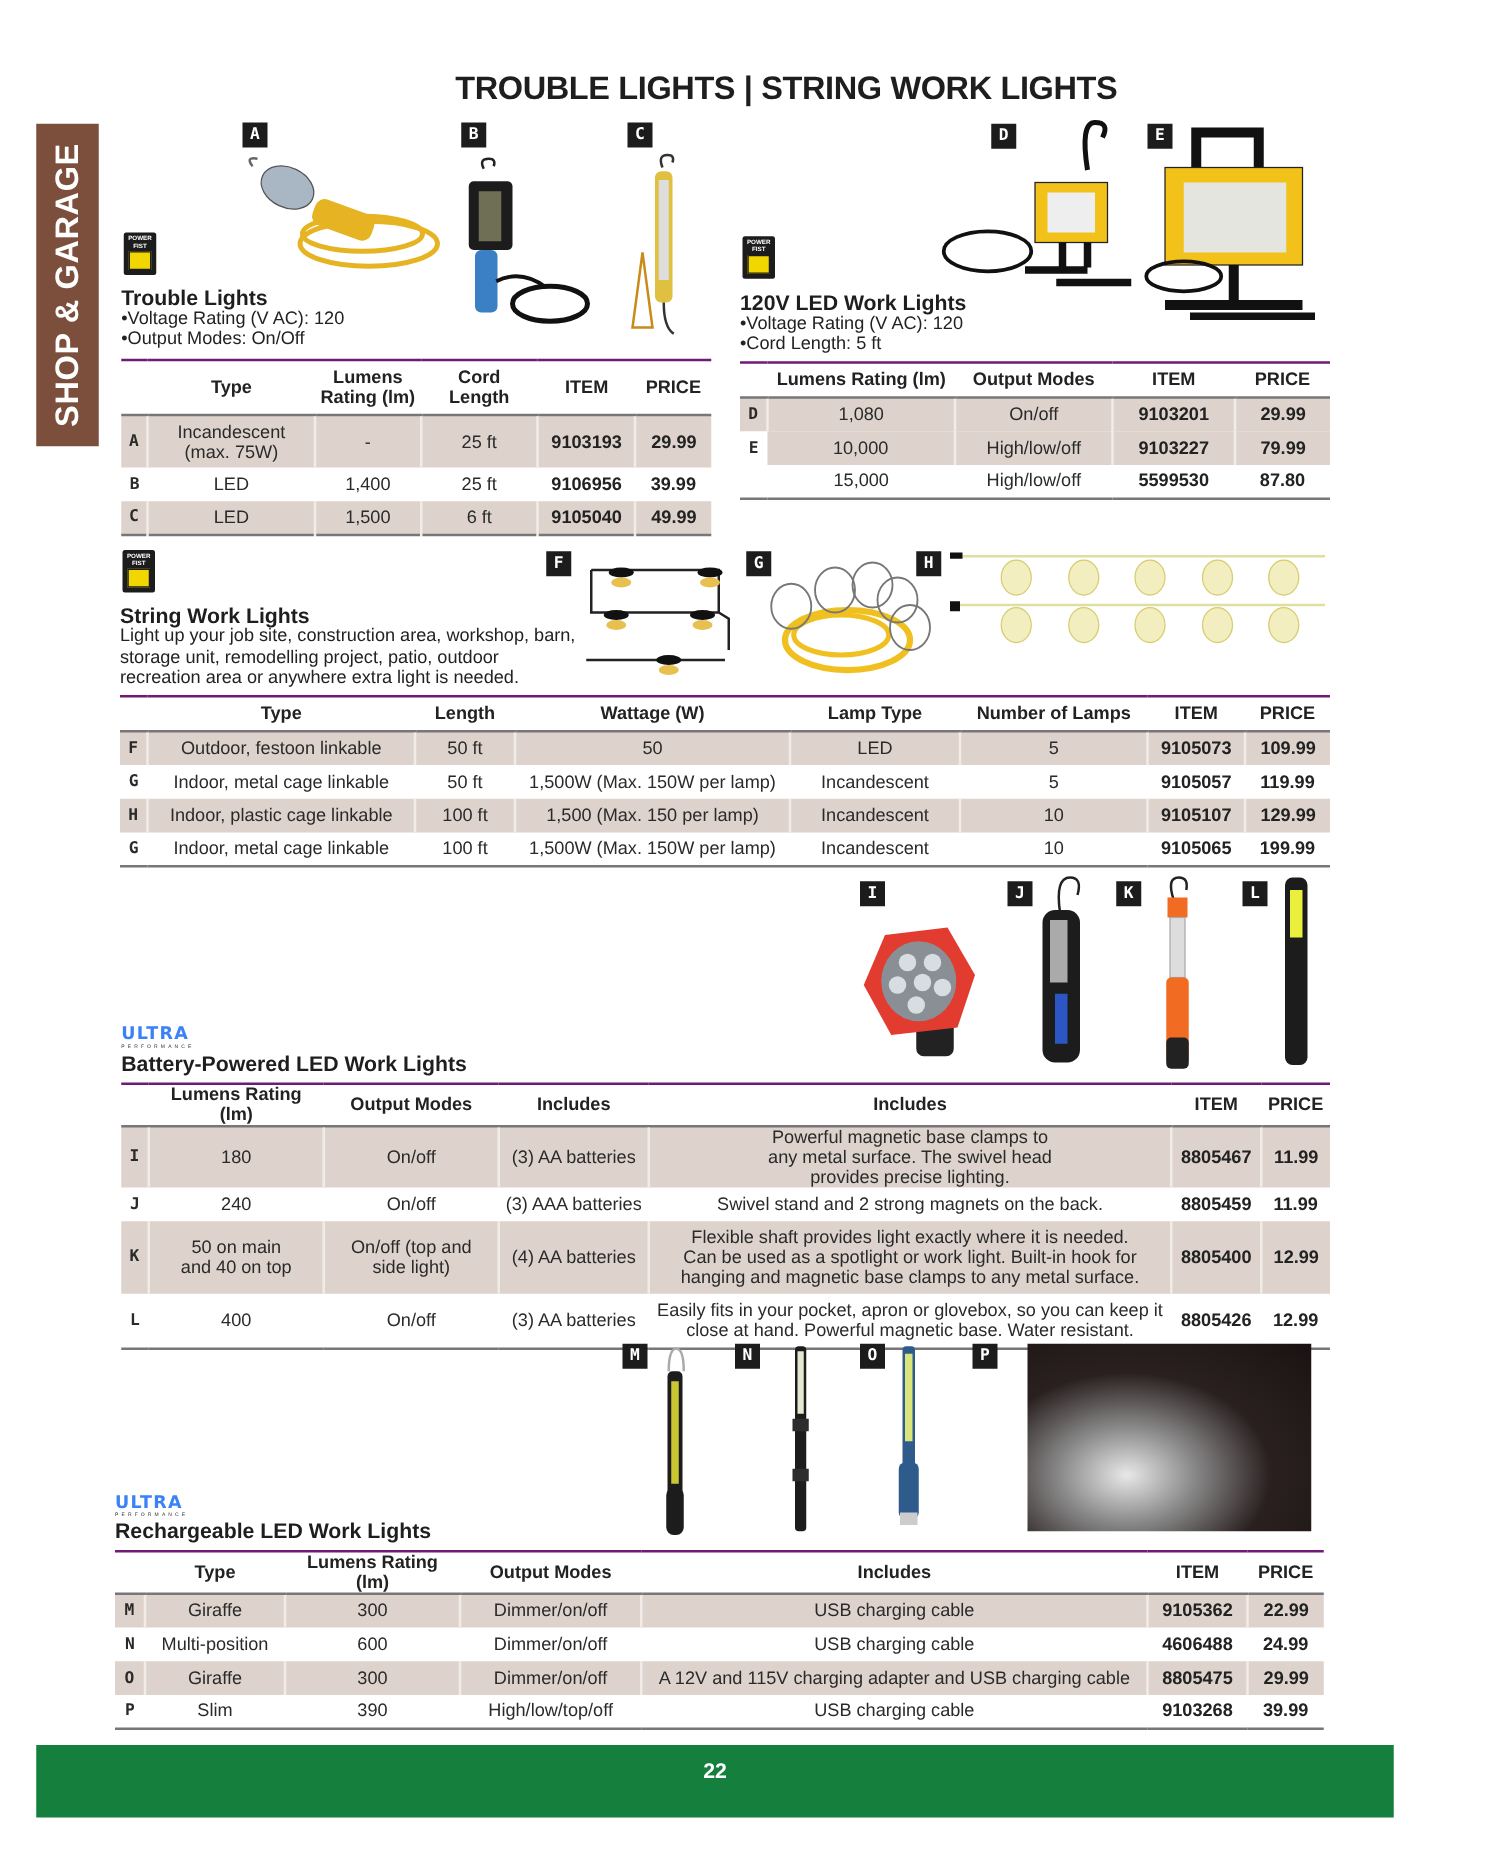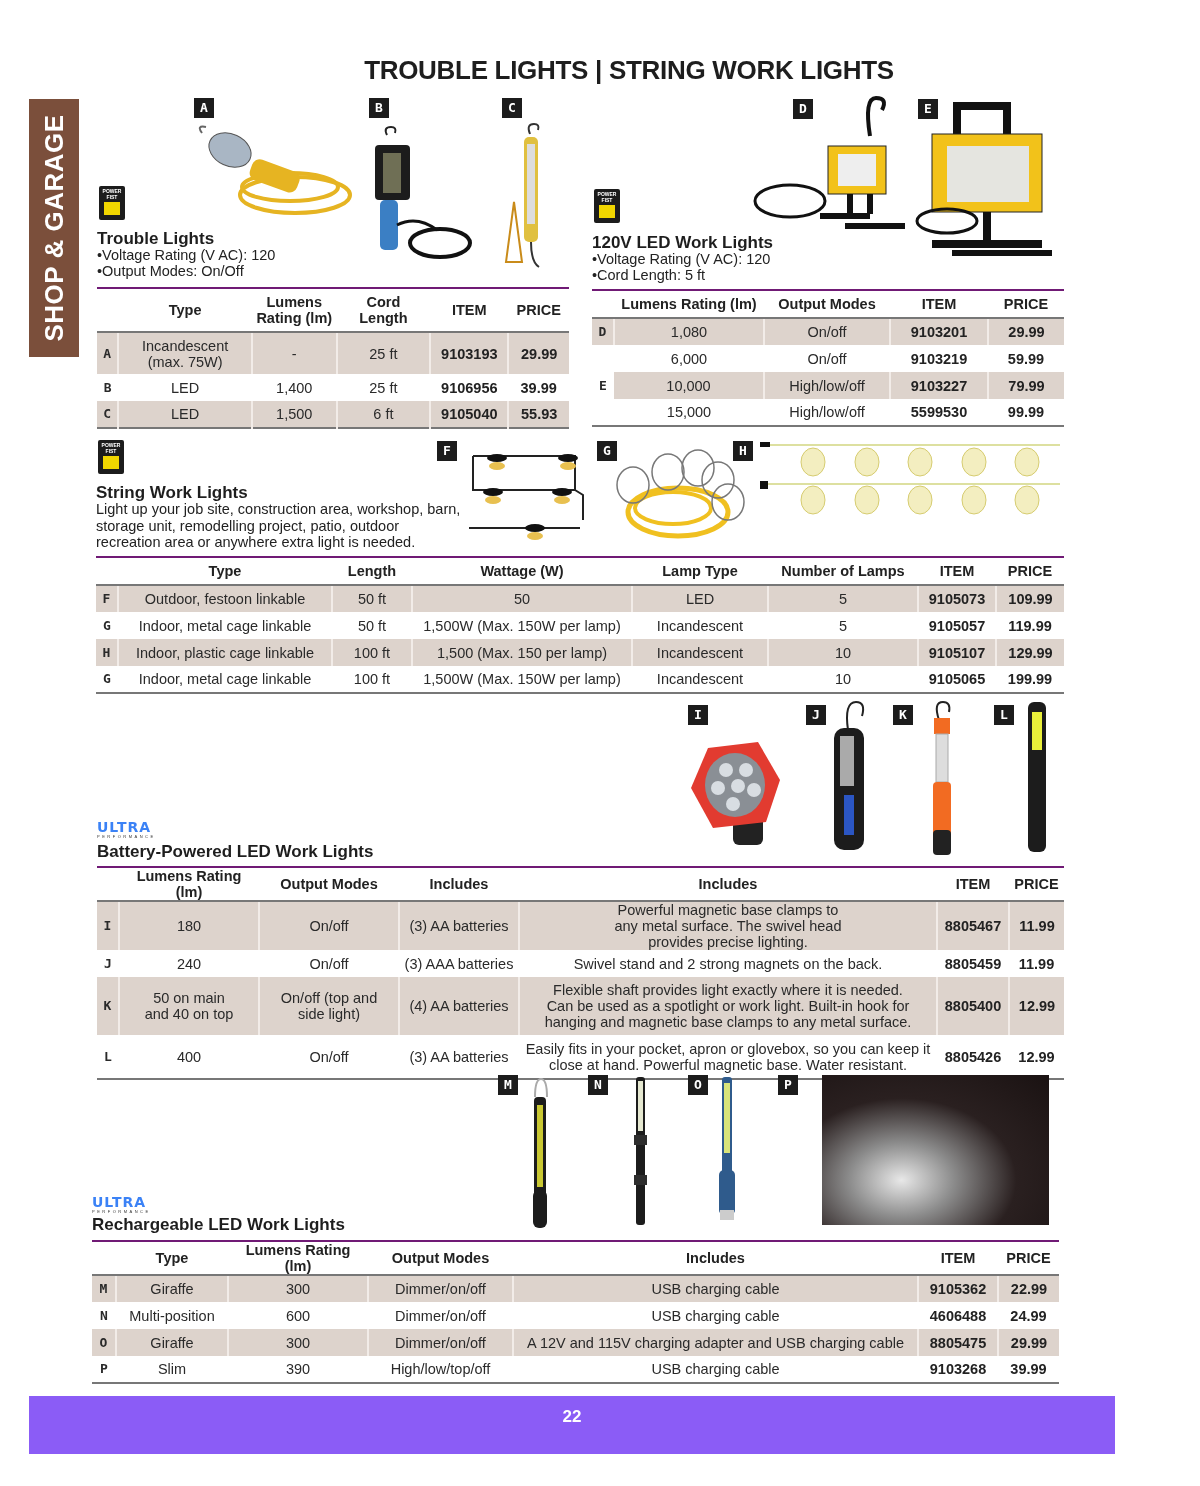--- a/index.html
+++ b/index.html
@@ -1,20 +1,20 @@
 <!DOCTYPE html>
 <html><head>
 <meta charset="utf-8">
 <style>
   * { box-sizing: border-box; margin: 0; padding: 0; }
   body { width: 1200px; height: 1486px; background: #ffffff; font-family: "Liberation Sans", sans-serif; color: #222; position: relative; overflow: hidden; }
   .page-title { position: absolute; left: 0; right: 0; top: 55px; text-align: center; font-size: 26px; font-weight: bold; color: #1e1e1e; padding-left: 58px; letter-spacing: -0.3px; }
   .side-tab { position: absolute; left: 29px; top: 99px; width: 50px; height: 258px; background: #7b4f3b; }
   .side-tab span { position: absolute; left: 50%; top: 50%; transform: translate(-50%, -50%) rotate(-90deg); white-space: nowrap; color: #fff; font-weight: bold; font-size: 26px; letter-spacing: 0.5px; }
-  .footer { position: absolute; left: 29px; top: 1396px; width: 1086px; height: 58px; background: #8b5cf6; color: #fff; text-align: center; font-size: 17px; font-weight: bold; line-height: 42px; }
+  .footer { position: absolute; left: 29px; top: 1396px; width: 1086px; height: 58px; background: #15803d; color: #fff; text-align: center; font-size: 17px; font-weight: bold; line-height: 42px; }
   .label-box { position: absolute; width: 20px; height: 20px; background: #1c1c1c; color: #fff; font-size: 13px; font-weight: bold; text-align: center; line-height: 20px; font-family: "DejaVu Sans Mono", monospace; }
   .brand-pf { position: absolute; width: 26px; height: 34px; background: #1c1c1c; border-radius: 2px; }
   .brand-pf .top { position: absolute; left: 2px; right: 2px; top: 2px; font-size: 5px; color: #fff; text-align: center; line-height: 6px; font-weight: bold; }
   .brand-pf .fist { position: absolute; left: 4px; right: 4px; bottom: 4px; height: 15px; background: #f1d600; border: 1px solid #1c1c1c; }
   .brand-ultra { position: absolute; width: 80px; height: 20px; }
   .brand-ultra .main { font-size: 14px; font-weight: bold; letter-spacing: 1px; color: #3b82f6; font-family: "DejaVu Sans", sans-serif; line-height: 14px; }
   .brand-ultra .sub { font-size: 4px; letter-spacing: 2.5px; color: #333; line-height: 6px; }
   .sec-heading { position: absolute; font-size: 17px; font-weight: bold; color: #1e1e1e; }
   .sec-text { position: absolute; font-size: 14.5px; line-height: 16.5px; color: #222; }
   table.spec { position: absolute; border-collapse: collapse; font-size: 14.5px; color: #2a2a2a; }
@@ -96,21 +96,21 @@
     <td>25 ft</td>
     <td class="item">9106956</td>
     <td class="price">39.99</td>
   </tr>
   <tr class="shade" style="height:27px">
     <td class="letter">C</td>
     <td>LED</td>
     <td>1,500</td>
     <td>6 ft</td>
     <td class="item">9105040</td>
-    <td class="price">55.93</td>
+    <td class="price">49.99</td>
   </tr>
 </tbody>
   </table>
 
 <div class="label-box" style="left:793px;top:99px">D</div>
 <div class="label-box" style="left:918px;top:99px">E</div>
 <svg class="img" style="left:750px;top:96px" width="160" height="135">
   <path d="M120 40 q-6 -38 6 -38 q12 0 6 12" stroke="#111" fill="none" stroke-width="4"></path>
   <rect x="78" y="50" width="58" height="48" fill="#f2c21a" stroke="#222"></rect>
   <rect x="88" y="58" width="38" height="32" fill="#eee"></rect>
@@ -143,39 +143,32 @@
     <th style="width:76px">PRICE</th>
   </tr>
   <tr class="shade" style="height:27px">
     <td class="letter">D</td>
     <td>1,080</td>
     <td>On/off</td>
     <td class="item">9103201</td>
     <td class="price">29.99</td>
   </tr>
   <tr style="height:27px">
-    <td class="letter"></td>
-    <td>6,000</td>
-    <td>On/off</td>
-    <td class="item">9103219</td>
-    <td class="price">59.99</td>
-  </tr>
-  <tr style="height:27px">
     <td class="letter">E</td>
     <td style="background:#ddd3cc">10,000</td>
     <td style="background:#ddd3cc;border-left:2px solid #f2ece8">High/low/off</td>
     <td class="item" style="background:#ddd3cc;border-left:2px solid #f2ece8">9103227</td>
     <td class="price" style="background:#ddd3cc;border-left:2px solid #f2ece8">79.99</td>
   </tr>
   <tr style="height:27px">
     <td class="letter"></td>
     <td>15,000</td>
     <td>High/low/off</td>
     <td class="item">5599530</td>
-    <td class="price">99.99</td>
+    <td class="price">87.80</td>
   </tr>
 </tbody>
   </table>
 
 <div class="brand-pf" style="left:98px;top:440px">
     <div class="top">POWER FIST</div>
     <div class="fist"></div>
   </div>
 <div class="sec-heading" style="left:96px;top:483px">String Work Lights</div>
 <div class="sec-text" style="left:96px;top:501px;width:365px">Light up your job site, construction area, workshop, barn, storage unit, remodelling project, patio, outdoor recreation area or anywhere extra light is needed.</div>

